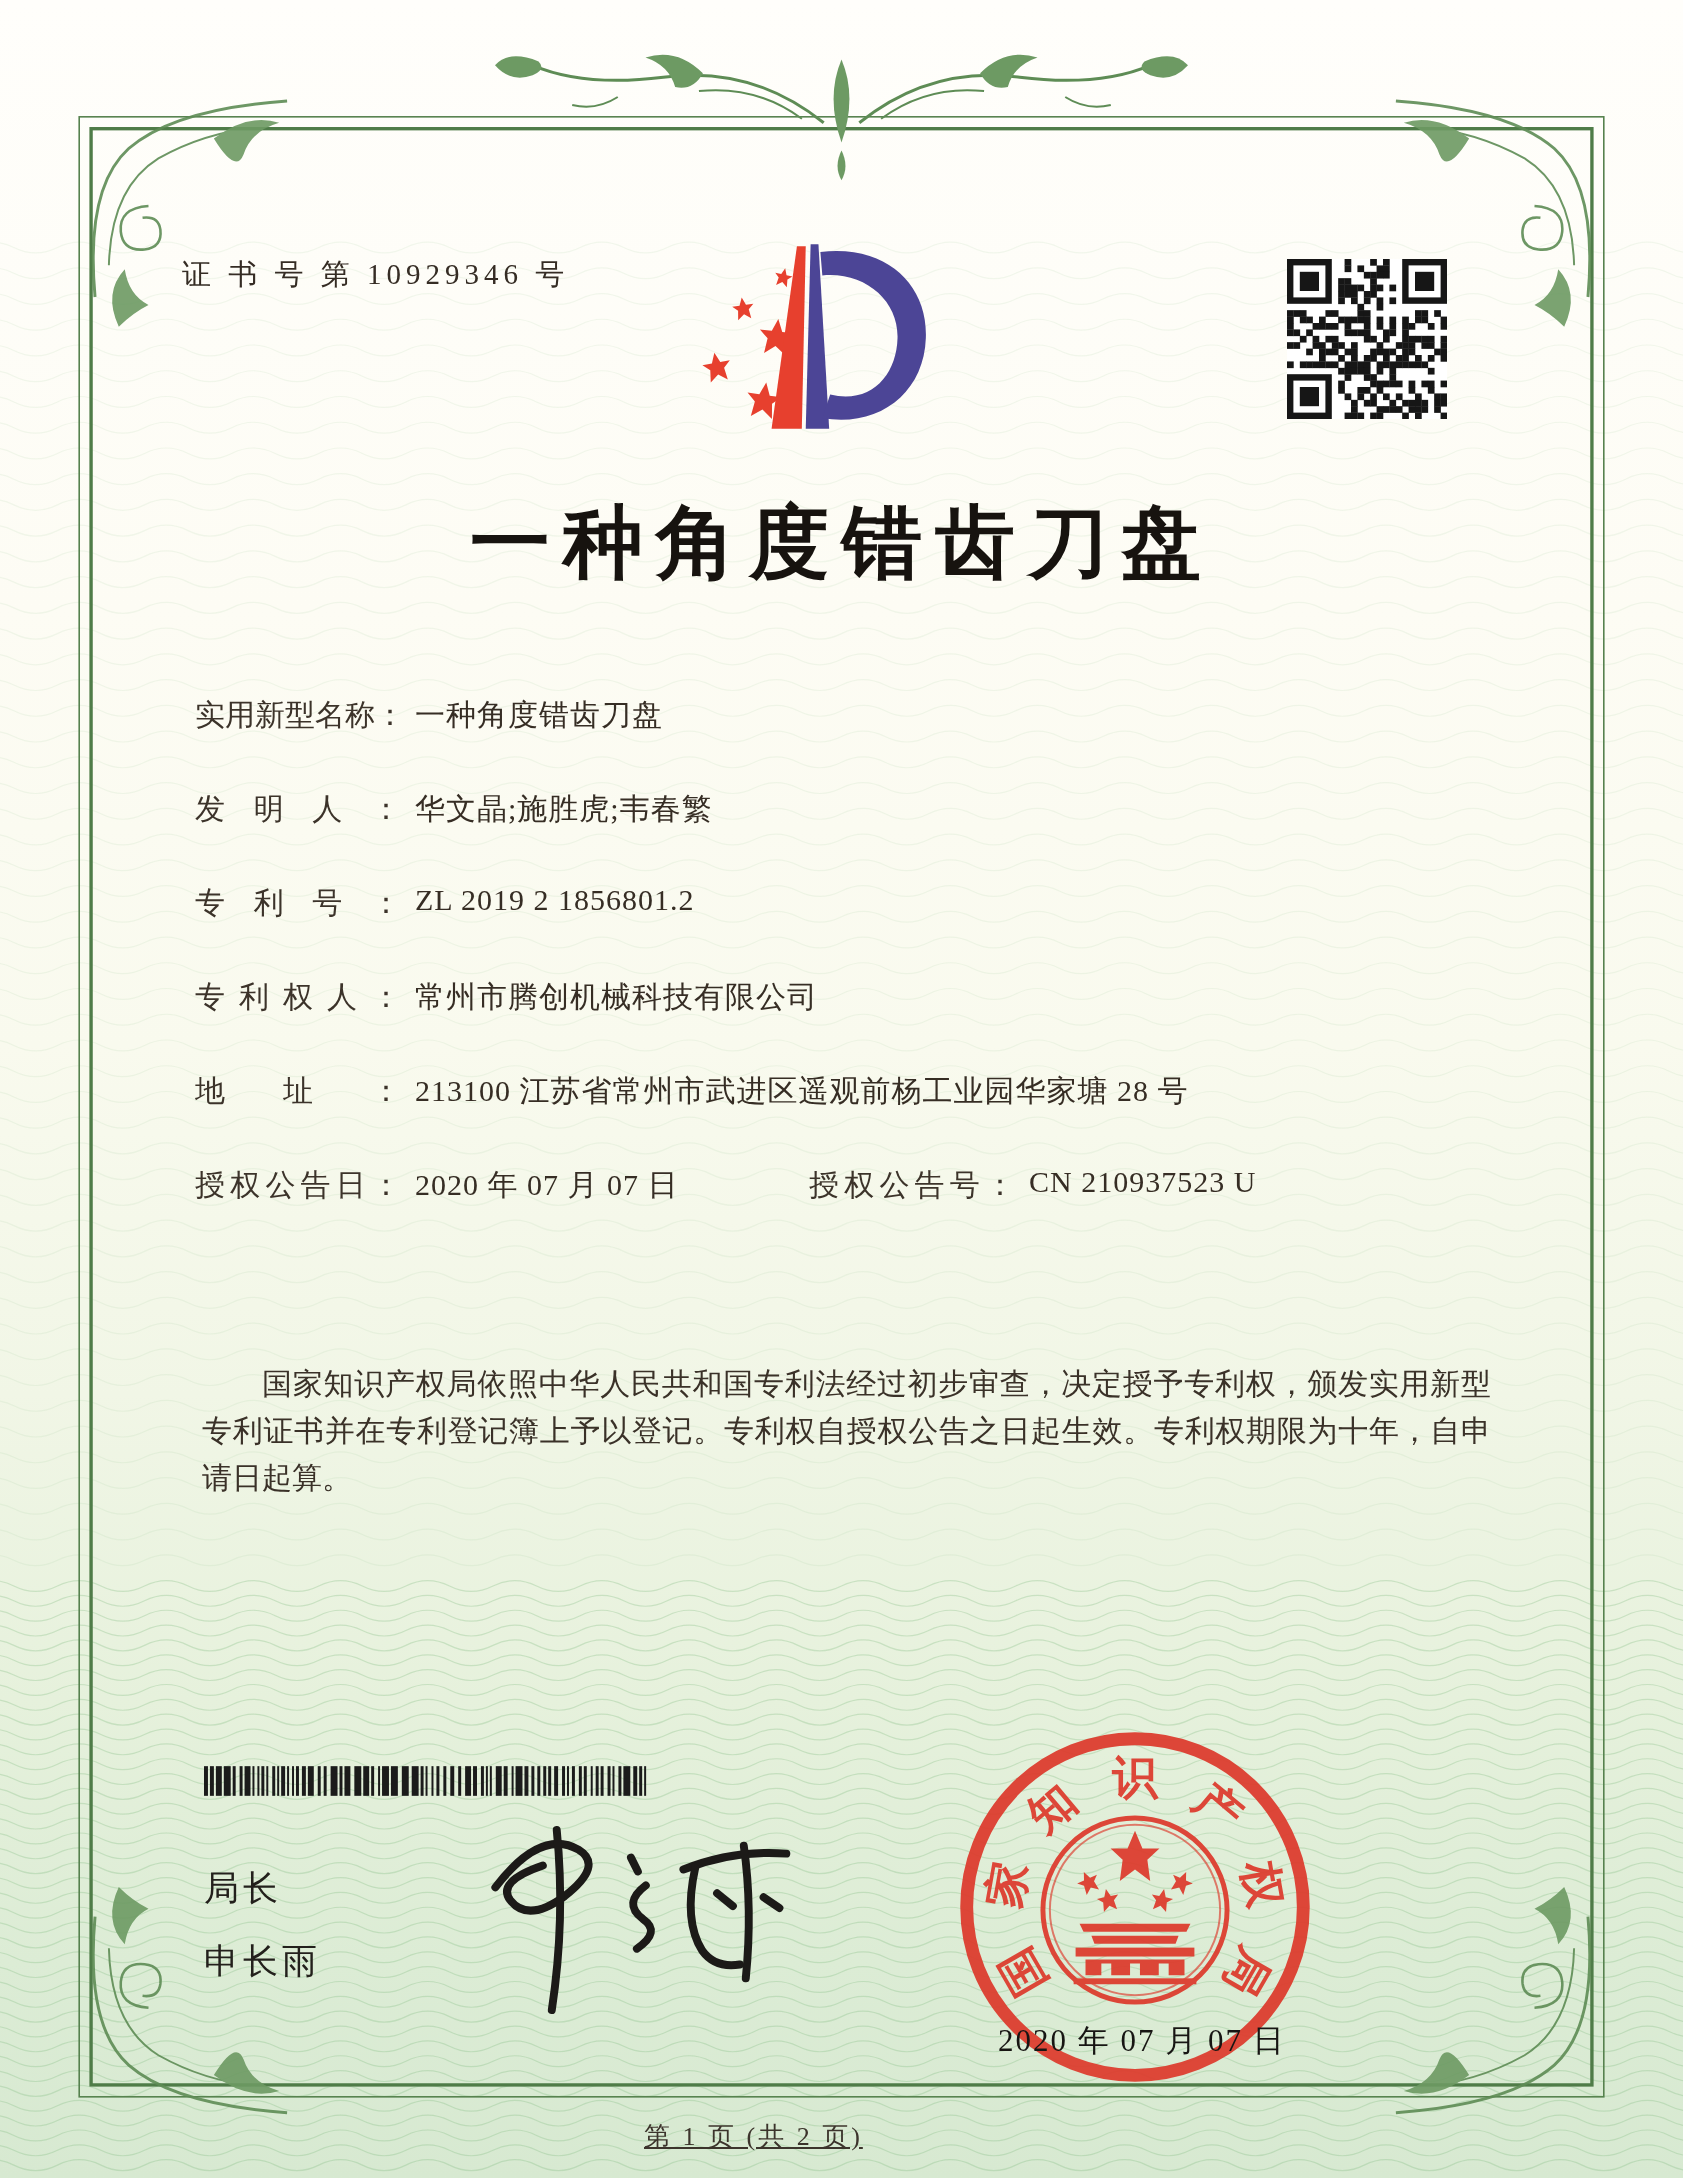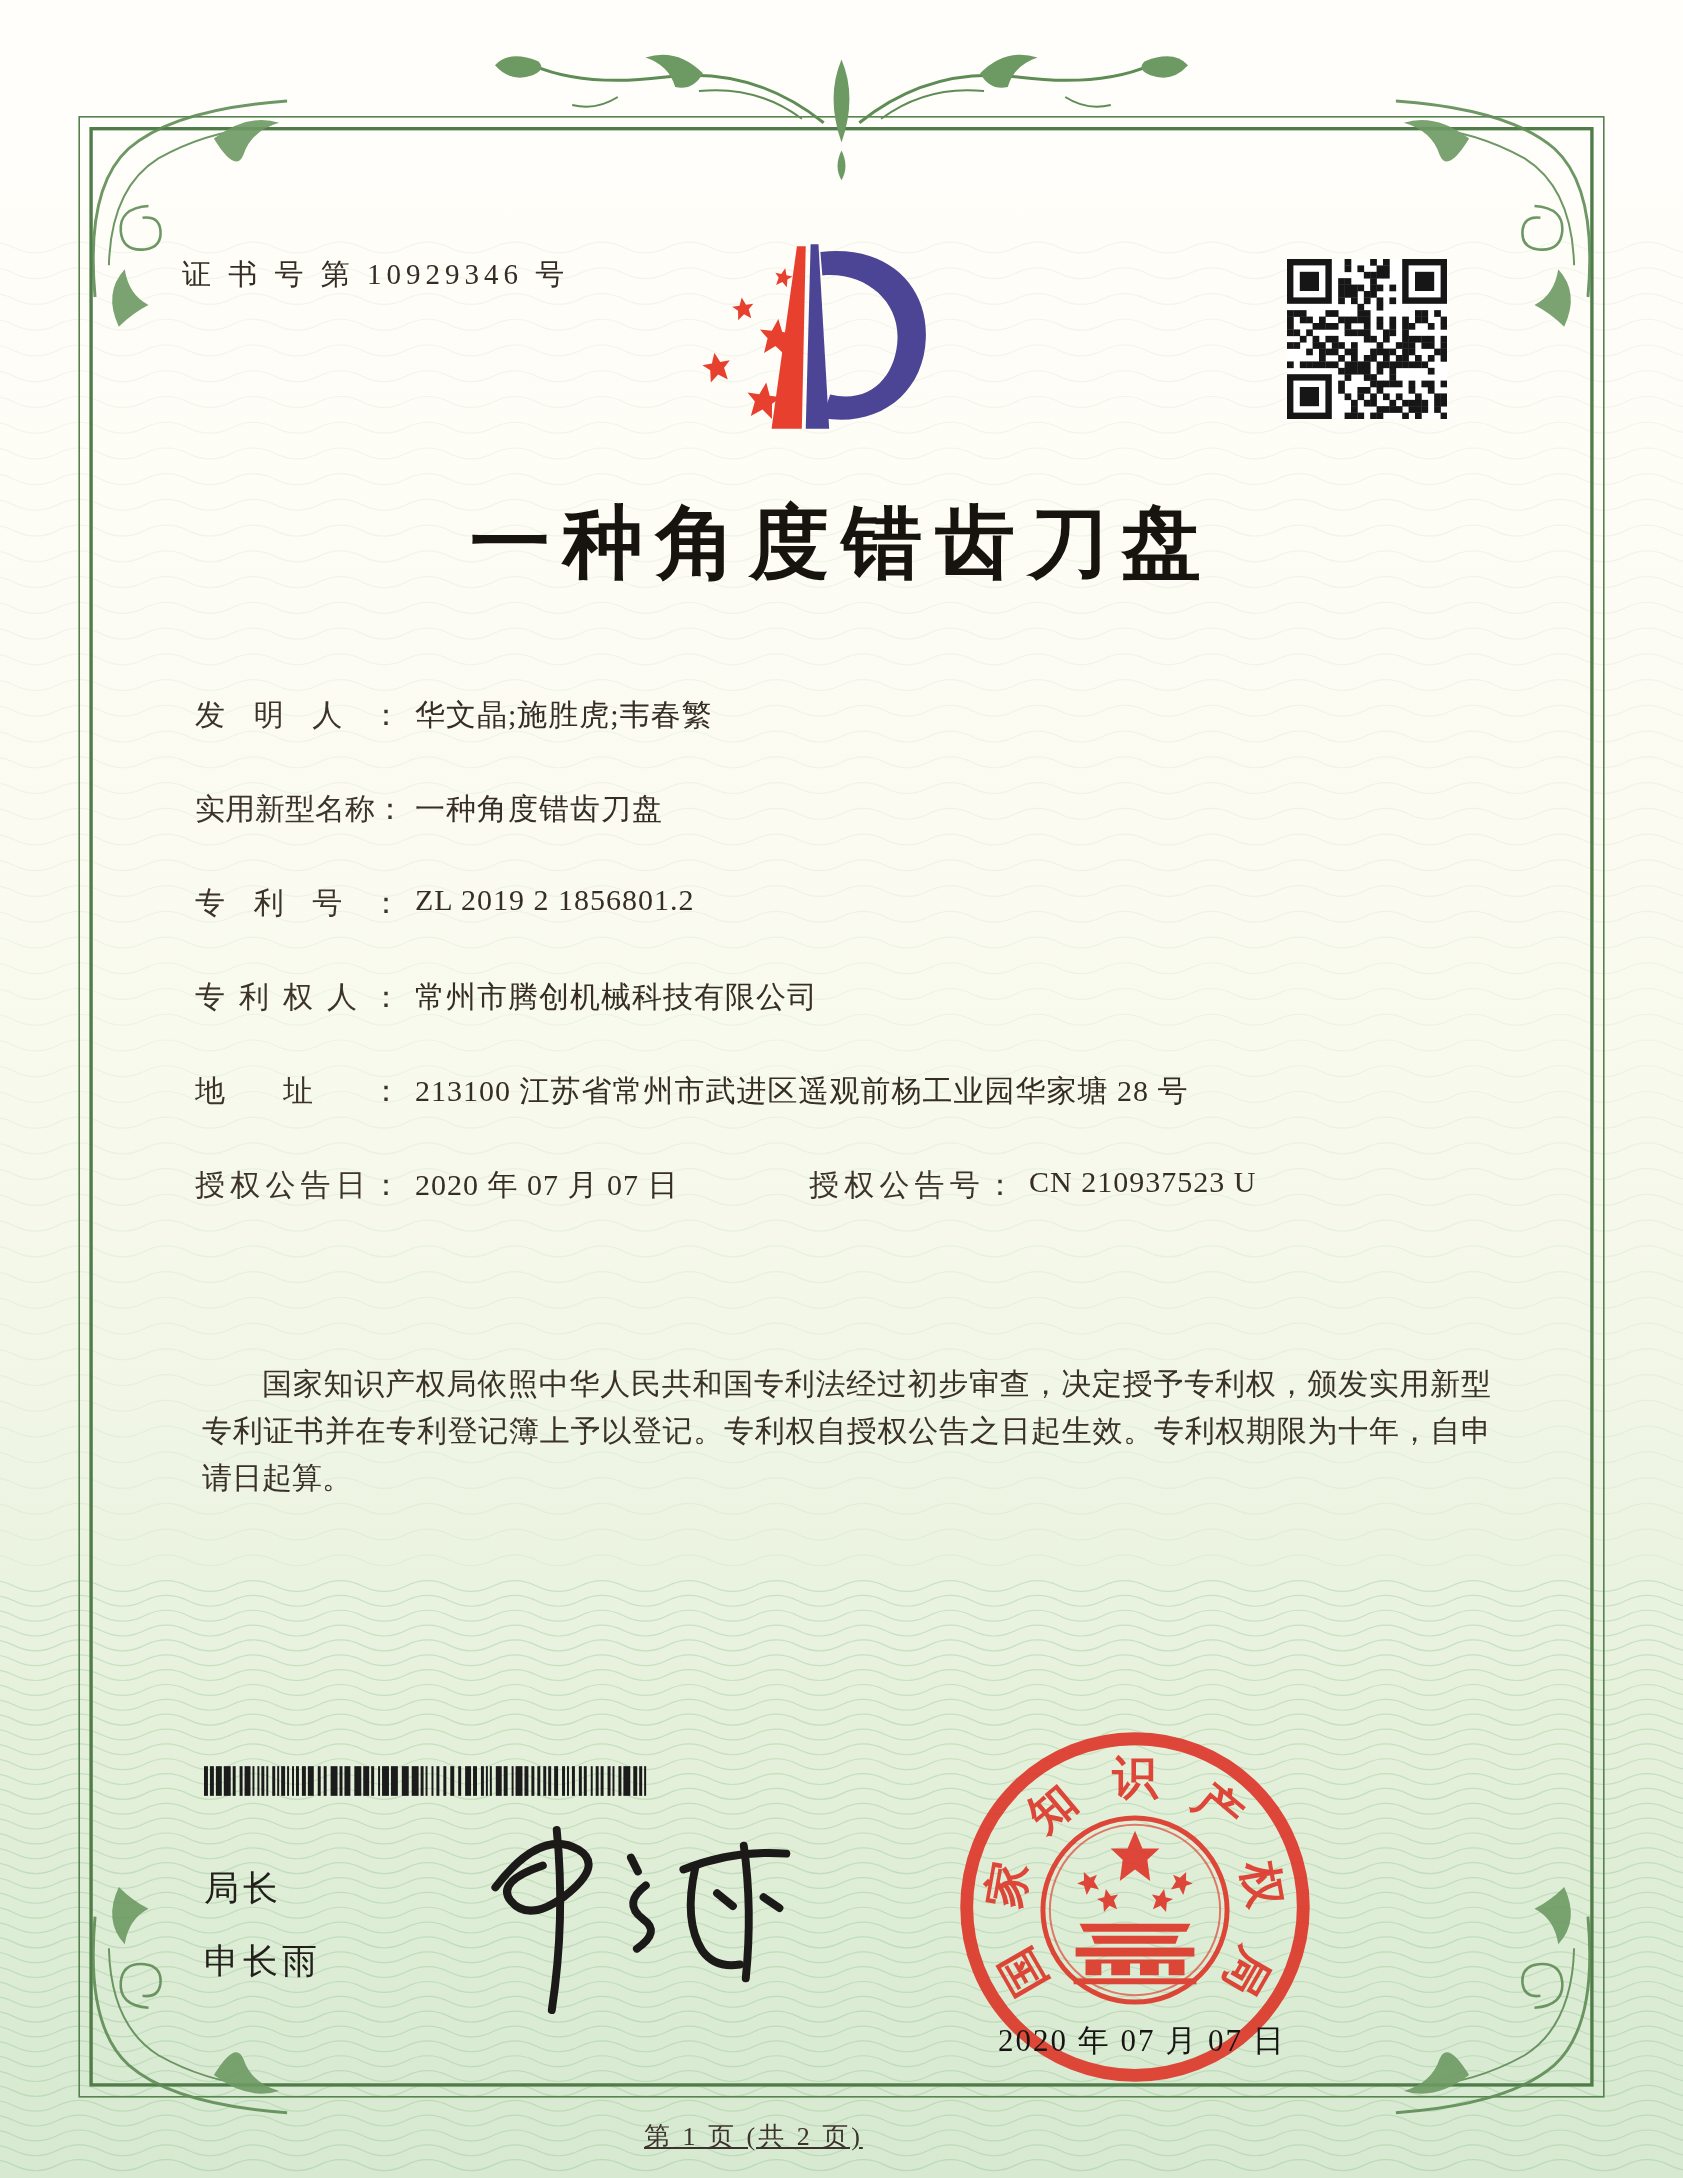--- a/index.html
+++ b/index.html
@@ -416,24 +416,24 @@
         <rect x="0" y="116.64000000000001" width="45.36" height="45.36" fill="#161616"></rect>
         <rect x="6.48" y="123.12" width="32.400000000000006" height="32.400000000000006" fill="#fff"></rect>
         <rect x="12.96" y="129.60000000000002" width="19.44" height="19.44" fill="#161616"></rect>
       </g>
     </svg>
 
   <div class="doc-title z2">一种角度错齿刀盘</div>
 
   <div class="fields z2">
     <div class="frow">
-      <span class="flabel">发明人：</span><span class="fvalue">华文晶;施胜虎;韦春繁</span>
+      <span class="flabel">实用新型名称：</span><span class="fvalue">一种角度错齿刀盘</span>
     </div>
     <div class="frow">
-      <span class="flabel">实用新型名称：</span><span class="fvalue">一种角度错齿刀盘</span>
+      <span class="flabel">发明人：</span><span class="fvalue">华文晶;施胜虎;韦春繁</span>
     </div>
     <div class="frow">
       <span class="flabel">专利号：</span><span class="fvalue">ZL 2019 2 1856801.2</span>
     </div>
     <div class="frow">
       <span class="flabel">专利权人：</span><span class="fvalue">常州市腾创机械科技有限公司</span>
     </div>
     <div class="frow">
       <span class="flabel">地址：</span><span class="fvalue">213100 江苏省常州市武进区遥观前杨工业园华家塘 28 号</span>
     </div>

